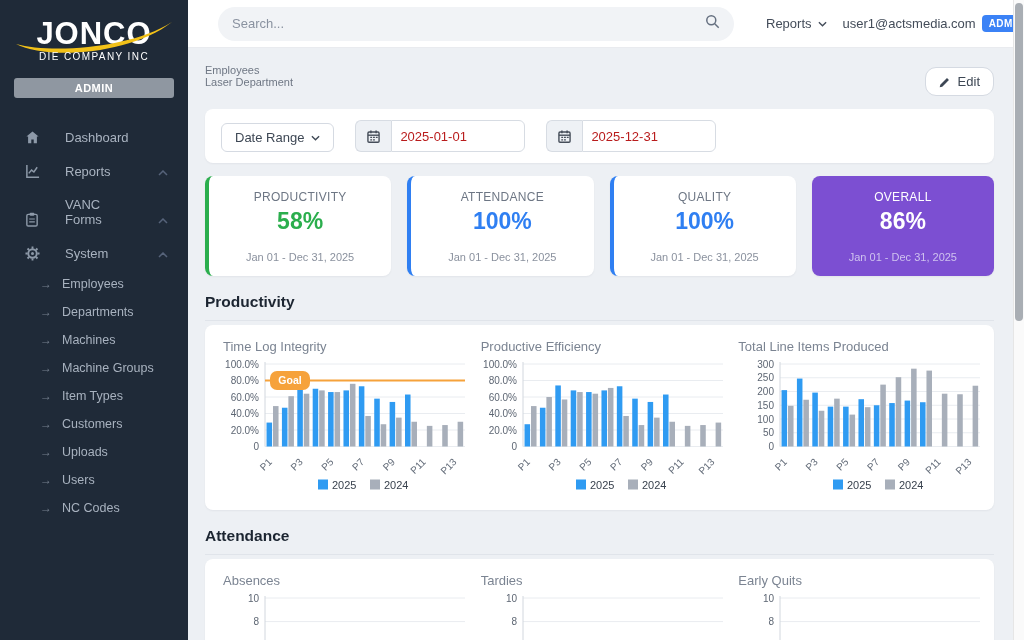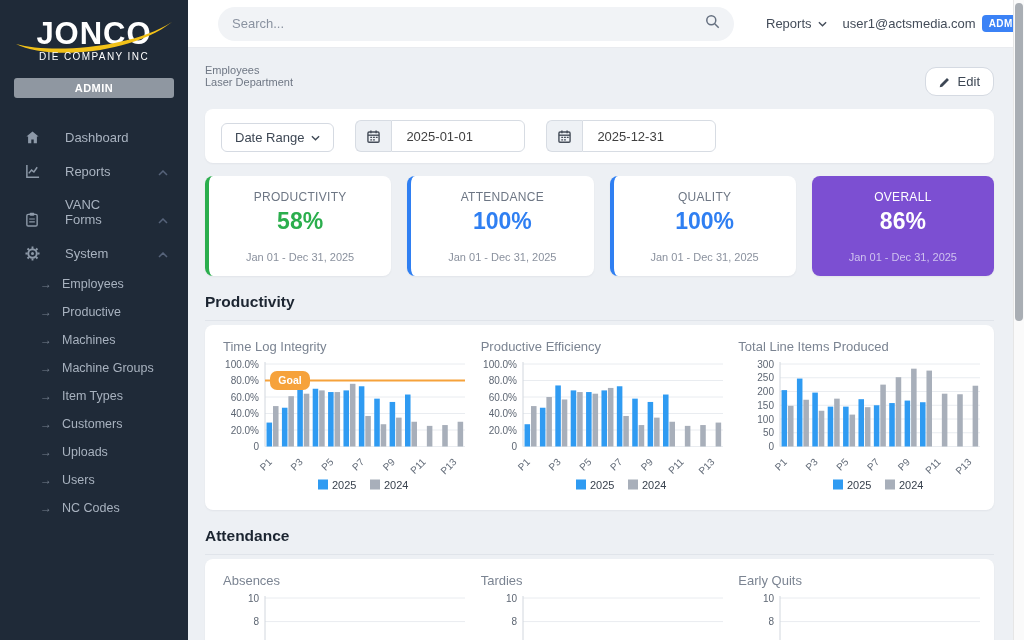--- a/index.html
+++ b/index.html
@@ -33,21 +33,21 @@
   .page-head { display:flex; justify-content:space-between; align-items:flex-start; }
   .breadcrumb { font-size:11px; color:#6f7784; }
   .page-title { font-size:20px; font-weight:bold; color:#141b26; margin:2px 0 3px; }
   .page-sub { font-size:11px; color:#6f7784; }
   .btn { display:inline-flex; align-items:center; gap:7px; background:#fff; border:1px solid #d5dae2; border-radius:6px; font-size:13px; color:#3d4754; padding:6px 13px; cursor:pointer; }
 
   .card { background:#fff; border-radius:8px; box-shadow:0 1px 2px rgba(16,24,40,.05); }
   .filter-card { margin-top:13px; padding:11px 16px; display:flex; align-items:flex-end; gap:21px; }
   .input-group { display:flex; height:32px; }
   .input-prefix { width:36px; background:#eef1f5; border:1px solid #d7dce3; border-right:none; border-radius:6px 0 0 6px; display:flex; align-items:center; justify-content:center; }
-  .date-input { width:134px; height:32px; border:1px solid #d7dce3; border-radius:0 6px 6px 0; padding:0 14px; font-size:13px; color:#404040; outline:none; }
+  .date-input { width:134px; height:32px; border:1px solid #d7dce3; border-radius:0 6px 6px 0; padding:0 8px; font-size:13px; color:#b91c1c; outline:none; }
 
   .stats { display:flex; gap:16px; margin-top:13px; }
   .stat-card { flex:1; background:#fff; border-radius:8px; box-shadow:0 1px 2px rgba(16,24,40,.05); text-align:center; padding:14px 8px 13px; }
   .stat-label { font-size:12px; color:#6d7684; letter-spacing:.3px; }
   .stat-value { font-size:23px; font-weight:bold; margin:4px 0 16px; }
   .stat-period { font-size:11px; color:#8a919e; }
 
   .section-title { font-size:15.5px; font-weight:bold; color:#1c2531; margin-top:17px; padding-bottom:9px; border-bottom:1px solid #e0e4ea; }
   .panel { background:#fff; border-radius:8px; box-shadow:0 1px 2px rgba(16,24,40,.05); margin-top:4px; padding:12px 8px 6px; display:flex; }
   .chart { flex:1; padding:0 6px; min-width:0; }
@@ -126,21 +126,21 @@
           </svg>
       </span>
     </div>
     <div id="subitems">
         <div class="sub-item">
           <span class="sub-arrow">→</span>
           <span>Employees</span>
         </div>
         <div class="sub-item">
           <span class="sub-arrow">→</span>
-          <span>Productive</span>
+          <span>Departments</span>
         </div>
         <div class="sub-item">
           <span class="sub-arrow">→</span>
           <span>Machines</span>
         </div>
         <div class="sub-item">
           <span class="sub-arrow">→</span>
           <span>Machine Groups</span>
         </div>
         <div class="sub-item">

